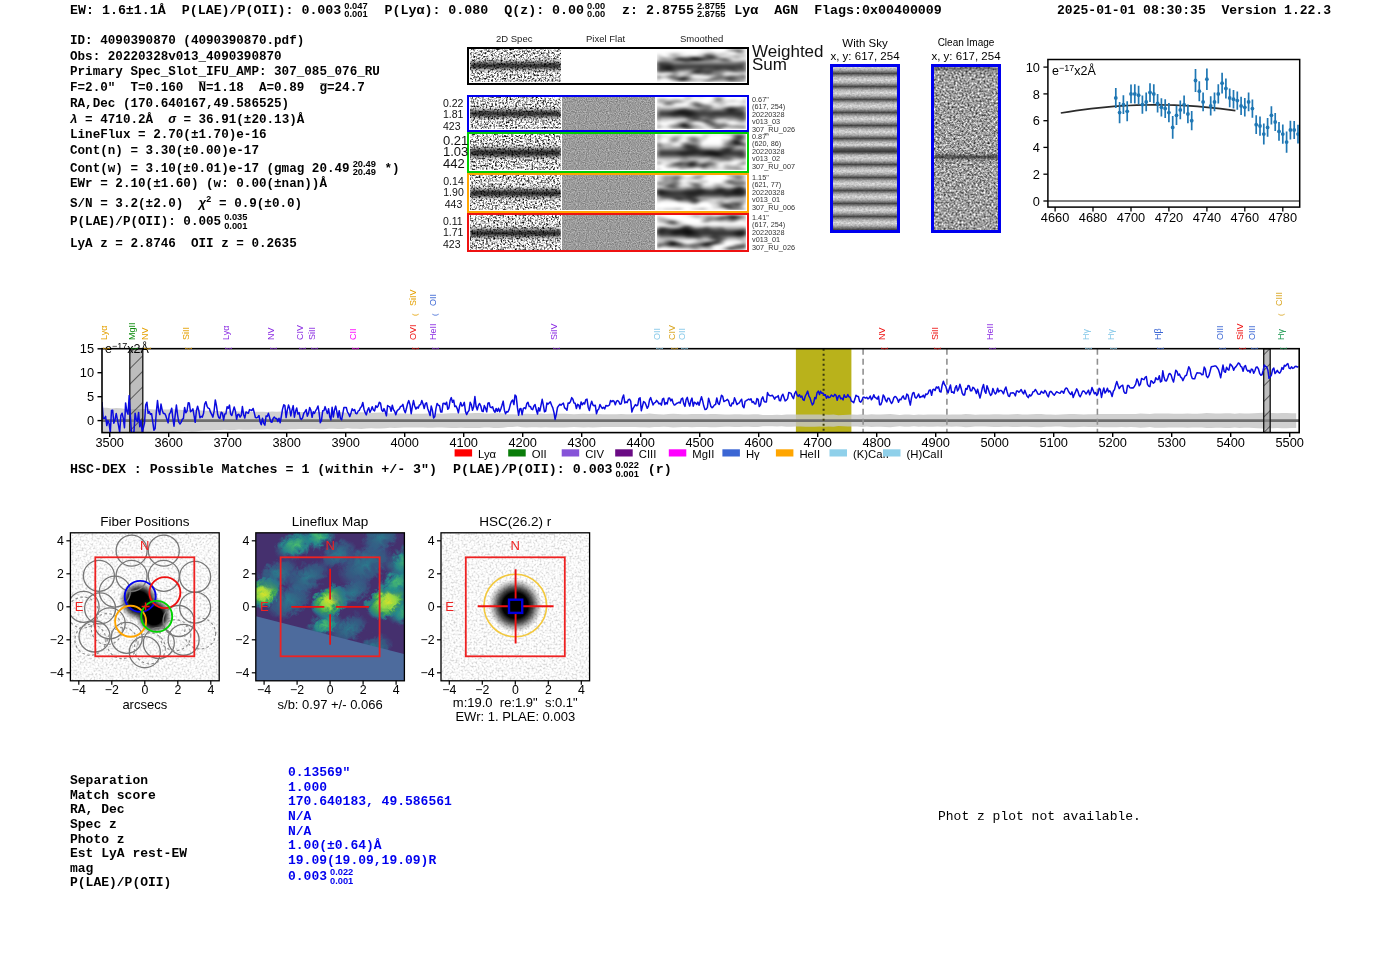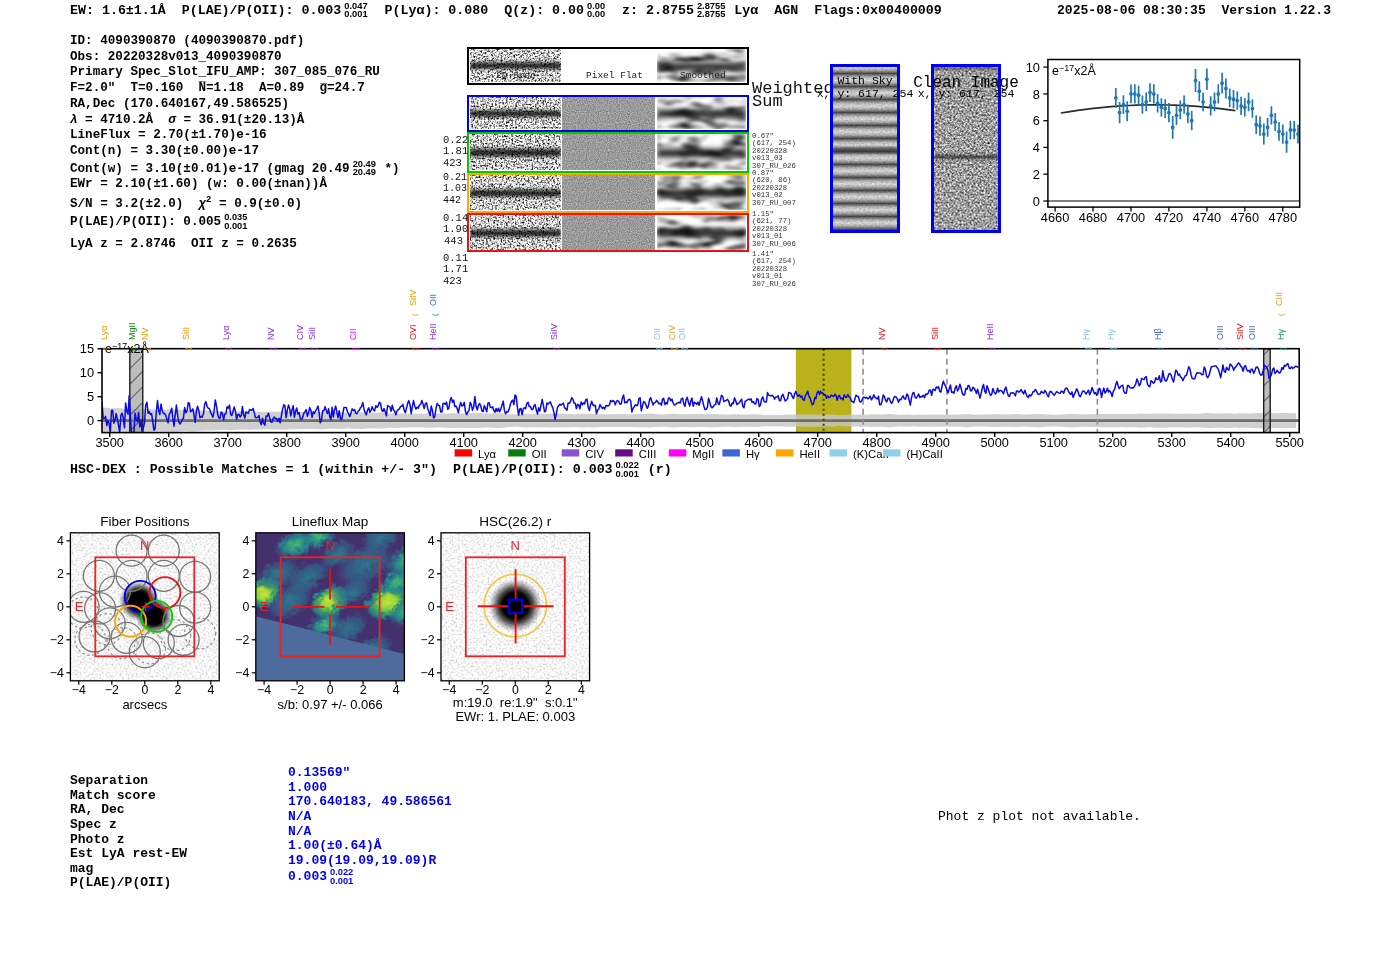--- a/index.html
+++ b/index.html
@@ -1,17 +1,17 @@
 <!DOCTYPE html>
 <html><head><meta charset="utf-8"><style>
 *{margin:0;padding:0;box-sizing:border-box}
 html,body{width:1400px;height:953px;background:#fff;font-family:"Liberation Mono",monospace;}
 .ab{position:absolute;white-space:pre;}
 .mono{font-family:"Liberation Mono",monospace;color:#000;}
-.sans{font-family:Liberation Mono, monospace;color:#000;margin-top:37px;}
+.sans{font-family:Liberation Sans, sans-serif;color:#000;}
 .fr{display:inline-block;font-family:"Liberation Sans",sans-serif;font-size:9.3px;line-height:8.6px;vertical-align:-3.5px;font-weight:600;text-align:left;margin-left:3px;margin-right:1px;}
 .fr span{display:block;}
 #hdr{left:70px;top:1.5px;font-size:13.3px;font-weight:600;}
 #hdate{left:1057px;top:3px;font-size:13.05px;font-weight:600;}
 #idb{left:70px;top:34px;font-size:12.6px;font-weight:600;line-height:15.7px;}
 #hsctitle{left:70px;top:461px;font-size:13.3px;font-weight:600;}
 #photz{left:938px;top:808.5px;font-size:13px;font-weight:400;}
 #tlabels{left:70px;top:774px;font-size:13px;font-weight:600;line-height:14.62px;}
 #tvals{left:288px;top:766px;font-size:13px;font-weight:600;line-height:14.62px;color:#0000ee;}
 </style></head>
@@ -501,21 +501,21 @@
       <line x1="581.3" y1="680.8" x2="581.3" y2="684.8" stroke="#000" stroke-width="1.2"></line>
       <text x="581.3" y="694" font-family="Liberation Sans" font-size="12.3" text-anchor="middle">4</text>
       <line x1="437.0" y1="540.8" x2="441.0" y2="540.8" stroke="#000" stroke-width="1.2"></line>
       <text x="434.5" y="545.2" font-family="Liberation Sans" font-size="12.3" text-anchor="end">4</text>
       <text x="515.3" y="526" font-family="Liberation Sans" font-size="13.5" text-anchor="middle">HSC(26.2) r</text>
       <text x="515.3" y="707" font-family="Liberation Sans" font-size="13" text-anchor="middle">m:19.0&nbsp; re:1.9"&nbsp; s:0.1"</text>
       <text x="515.3" y="720.5" font-family="Liberation Sans" font-size="13" text-anchor="middle">EWr: 1. PLAE: 0.003</text>
     </g>
   </svg>
 <div id="hdr" class="ab mono">EW: 1.6±1.1Å  P(LAE)/P(OII): 0.003<span class="fr"><span>0.047</span><span>0.001</span></span>  P(Lyα): 0.080  Q(z): 0.00<span class="fr"><span>0.00</span><span>0.00</span></span>  z: 2.8755<span class="fr"><span>2.8755</span><span>2.8755</span></span> Lyα  AGN  Flags:0x00400009</div>
-<div id="hdate" class="ab mono">2025-08-06 08:30:35  Version 1.22.3</div>
+<div id="hdate" class="ab mono">2025-01-01 08:30:35  Version 1.22.3</div>
 <div id="idb" class="ab mono"><div>ID: 4090390870 (4090390870.pdf)</div><div>Obs: 20220328v013_4090390870</div><div>Primary Spec_Slot_IFU_AMP: 307_085_076_RU</div><div>F=2.0"  T=0.160  N̅=1.18  A=0.89  g̅=24.7</div><div>RA,Dec (170.640167,49.586525)</div><div><i>λ</i> = 4710.2Å  <i>σ</i> = 36.91(±20.13)Å</div><div>LineFlux = 2.70(±1.70)e-16</div><div>Cont(n) = 3.30(±0.00)e-17</div><div>Cont(w) = 3.10(±0.01)e-17 (gmag 20.49<span class="fr"><span>20.49</span><span>20.49</span></span> *)</div><div>EWr = 2.10(±1.60) (w: 0.00(±nan))Å</div><div>S/N = 3.2(±2.0)  <i>χ</i><sup style="font-size:9px">2</sup> = 0.9(±0.0)</div><div>P(LAE)/P(OII): 0.005<span class="fr"><span>0.035</span><span>0.001</span></span></div><div><span style="display:inline-block;margin-top:6px">LyA z = 2.8746  OII z = 0.2635</span></div></div>
 <div id="hsctitle" class="ab mono">HSC-DEX : Possible Matches = 1 (within +/- 3")  P(LAE)/P(OII): 0.003<span class="fr"><span>0.022</span><span>0.001</span></span> (r)</div>
 <div id="photz" class="ab mono">Phot z plot not available.</div>
 <div id="tlabels" class="ab mono"><div>Separation</div><div>Match score</div><div>RA, Dec</div><div>Spec z</div><div>Photo z</div><div>Est LyA rest-EW</div><div>mag</div><div>P(LAE)/P(OII)</div></div>
 <div id="tvals" class="ab mono"><div>0.13569"</div><div>1.000</div><div>170.640183, 49.586561</div><div>N/A</div><div>N/A</div><div>1.00(±0.64)Å</div><div>19.09(19.09,19.09)R</div><div>0.003<span class="fr"><span>0.022</span><span>0.001</span></span></div></div>
 <div class="ab" style="left:466.5px;top:46.5px;width:282px;height:38.0px;border:2.5px solid #000;background:#fff"></div>
 <div class="ab" style="left:469.5px;top:49.0px;width:91px;height:33.0px;overflow:hidden"><div class="ab" style="left:0;top:0;width:100%;height:100%;background:#bbb;filter:url(#fnoisy0)"></div><div class="ab" style="left:0;top:34%;width:100%;height:34%;background:linear-gradient(180deg,rgba(0,0,0,0) 0%,rgba(0,0,0,0.85) 45%,rgba(0,0,0,0.85) 60%,rgba(0,0,0,0) 100%);filter:blur(1.5px)"></div></div>
 <div class="ab" style="left:562px;top:49.0px;width:93px;height:33.0px;background:#fff"></div>
 <div class="ab" style="left:657px;top:49.0px;width:89px;height:33.0px;overflow:hidden"><div class="ab" style="left:0;top:0;width:100%;height:100%;background:#bbb;filter:url(#fsmooth0)"></div><div class="ab" style="left:0;top:32%;width:100%;height:40%;background:linear-gradient(180deg,rgba(0,0,0,0) 0%,rgba(0,0,0,0.9) 45%,rgba(0,0,0,0.9) 60%,rgba(0,0,0,0) 100%);filter:blur(2.5px)"></div></div>
 <div class="ab" style="left:466.5px;top:94.5px;width:282px;height:37.3px;border:2.5px solid #0000ee;background:#fff"></div>
@@ -532,24 +532,24 @@
 <div class="ab" style="left:657px;top:175.2px;width:89px;height:34.900000000000006px;overflow:hidden"><div class="ab" style="left:0;top:0;width:100%;height:100%;background:#bbb;filter:url(#fsmooth3)"></div><div class="ab" style="left:0;top:32%;width:100%;height:40%;background:linear-gradient(180deg,rgba(0,0,0,0) 0%,rgba(0,0,0,0.9) 45%,rgba(0,0,0,0.9) 60%,rgba(0,0,0,0) 100%);filter:blur(2.5px)"></div></div>
 <div class="ab" style="left:466.5px;top:212.6px;width:282px;height:39.8px;border:2.5px solid #ee1111;background:#fff"></div>
 <div class="ab" style="left:469.5px;top:215.1px;width:91px;height:34.80000000000001px;overflow:hidden"><div class="ab" style="left:0;top:0;width:100%;height:100%;background:#bbb;filter:url(#fnoisy4)"></div><div class="ab" style="left:0;top:34%;width:100%;height:34%;background:linear-gradient(180deg,rgba(0,0,0,0) 0%,rgba(0,0,0,0.85) 45%,rgba(0,0,0,0.85) 60%,rgba(0,0,0,0) 100%);filter:blur(1.5px)"></div></div>
 <div class="ab" style="left:562px;top:215.1px;width:93px;height:34.80000000000001px;background:#9a9a9a;filter:url(#fflat)"></div>
 <div class="ab" style="left:657px;top:215.1px;width:89px;height:34.80000000000001px;overflow:hidden"><div class="ab" style="left:0;top:0;width:100%;height:100%;background:#bbb;filter:url(#fsmooth4)"></div><div class="ab" style="left:0;top:32%;width:100%;height:40%;background:linear-gradient(180deg,rgba(0,0,0,0) 0%,rgba(0,0,0,0.9) 45%,rgba(0,0,0,0.9) 60%,rgba(0,0,0,0) 100%);filter:blur(2.5px)"></div></div>
 <div class="ab sans" style="left:496px;top:33px;font-size:9.5px;color:#222">2D Spec</div>
 <div class="ab sans" style="left:586px;top:33px;font-size:9.5px;color:#222">Pixel Flat</div>
 <div class="ab sans" style="left:680px;top:33px;font-size:9.5px;color:#222">Smoothed</div>
 <div class="ab sans" style="left:752px;top:45px;font-size:17px;line-height:13px;color:#111">Weighted<br>Sum</div>
 <div class="ab sans" style="left:443px;top:97.5px;width:21px;font-size:10.5px;line-height:11.5px;color:#111;text-align:left">0.22<br>1.81<br>423</div>
-<div class="ab sans" style="left:443px;top:134.8px;width:21px;font-size:10px;line-height:11.5px;color:#111;text-align:left">0.21<br>1.03<br>442</div>
+<div class="ab sans" style="left:443px;top:134.8px;width:21px;font-size:13px;line-height:11.5px;color:#111;text-align:left">0.21<br>1.03<br>442</div>
 <div class="ab sans" style="left:443px;top:175.7px;width:21px;font-size:10.5px;line-height:11.5px;color:#111;text-align:center">0.14<br>1.90<br>443</div>
 <div class="ab sans" style="left:443px;top:215.6px;width:21px;font-size:10.5px;line-height:11.5px;color:#111;text-align:left">0.11<br>1.71<br>423</div>
 <div class="ab sans" style="left:752px;top:95.5px;font-size:7.3px;line-height:7.5px;color:#333">0.67"<br>(617, 254)<br>20220328<br>v013_03<br>307_RU_026</div>
 <div class="ab sans" style="left:752px;top:132.8px;font-size:7.3px;line-height:7.5px;color:#333">0.87"<br>(620, 86)<br>20220328<br>v013_02<br>307_RU_007</div>
 <div class="ab sans" style="left:752px;top:173.7px;font-size:7.3px;line-height:7.5px;color:#333">1.15"<br>(621, 77)<br>20220328<br>v013_01<br>307_RU_006</div>
 <div class="ab sans" style="left:752px;top:213.6px;font-size:7.3px;line-height:7.5px;color:#333">1.41"<br>(617, 254)<br>20220328<br>v013_01<br>307_RU_026</div>
 <div class="ab" style="left:830px;top:64px;width:70px;height:169px;border:3px solid #0000ee;overflow:hidden;background:repeating-linear-gradient(180deg,#f7f7f7 0px,#c6c6c6 3px,#525252 6.5px,#cccccc 10px,#f7f7f7 13px)"><div class="ab" style="left:0;top:0;width:100%;height:100%;filter:url(#fsky);mix-blend-mode:multiply;opacity:0.62"></div><div class="ab" style="left:0;top:80px;width:100%;height:6px;background:#333;opacity:0.6;filter:blur(1.2px)"></div></div>
 <div class="ab" style="left:931px;top:64px;width:70px;height:169px;border:3px solid #0000ee;overflow:hidden;background:#a9a9a9"><div class="ab" style="left:0;top:0;width:100%;height:100%;background:#a9a9a9;filter:url(#fclean)"></div><div class="ab" style="left:0;top:88px;width:100%;height:4px;background:#222;opacity:0.7;filter:blur(1.2px)"></div><div class="ab" style="left:0;top:0;width:100%;height:3px;background:#333;opacity:0.55;filter:blur(0.8px)"></div></div>
 <div class="ab sans" style="left:865px;top:37px;font-size:11.5px;text-align:center;transform:translateX(-50%)">With Sky</div>
 <div class="ab sans" style="left:865px;top:50px;font-size:11.5px;text-align:center;transform:translateX(-50%)">x, y: 617, 254</div>
-<div class="ab sans" style="left:966px;top:37px;font-size:16px;text-align:right;transform:translateX(-50%)">Clean Image</div>
+<div class="ab sans" style="left:966px;top:37px;font-size:10px;text-align:right;transform:translateX(-50%)">Clean Image</div>
 <div class="ab sans" style="left:966px;top:50px;font-size:11.5px;text-align:center;transform:translateX(-50%)">x, y: 617, 254</div>
 </body></html>

